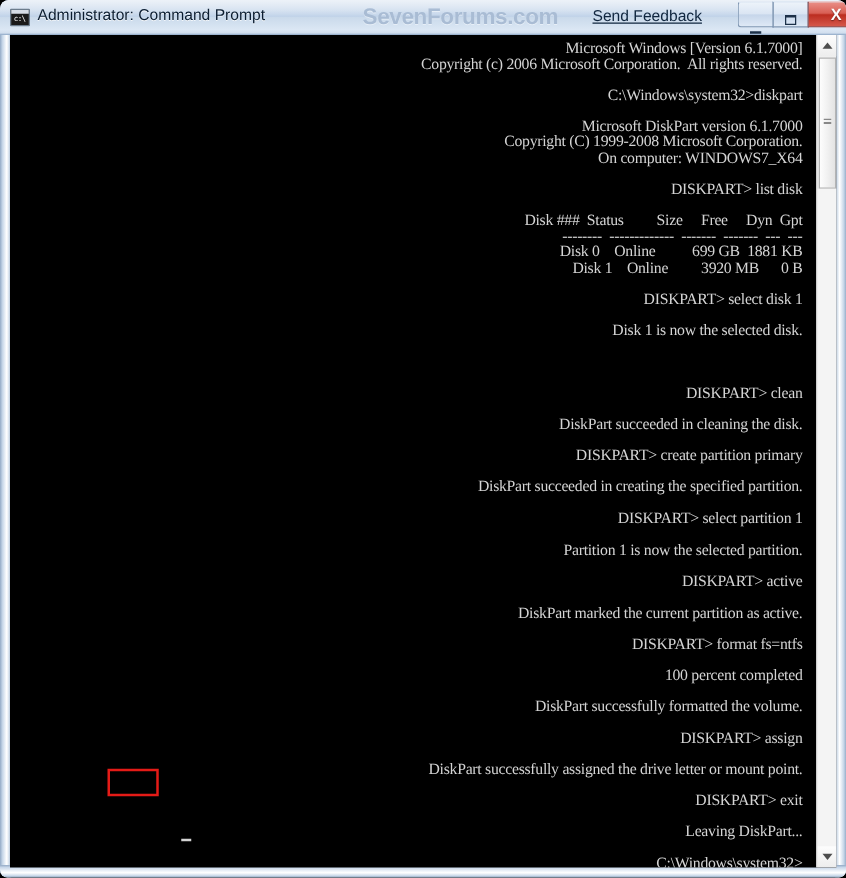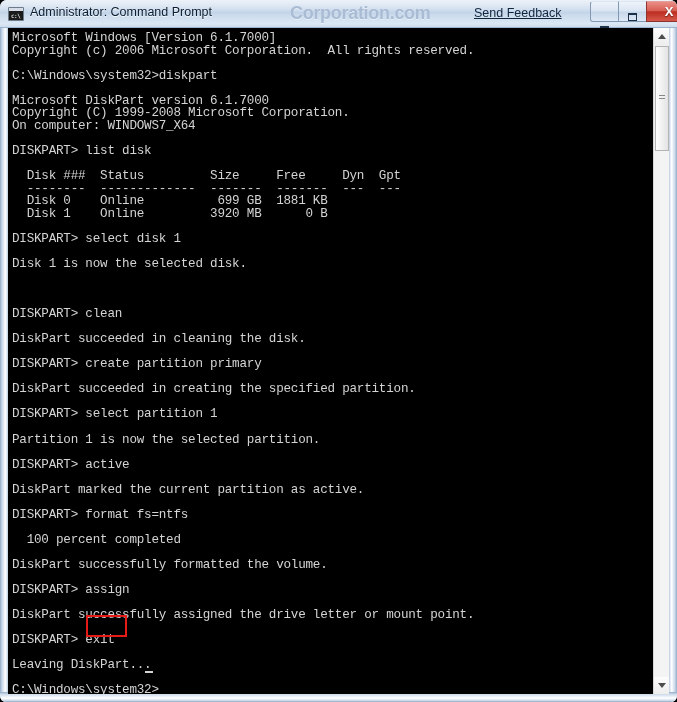--- a/index.html
+++ b/index.html
@@ -201,26 +201,27 @@
     width: 661px;
     height: 666px;
     background: #000000;
     overflow: hidden;
   }
 
   #console-text {
     position: absolute;
     left: 4px; top: 4px;
     width: 630px;
-    font-family: Liberation Mono, monospace;
+    font-family: Liberation Serif, serif;
     font-size: 12.6px;
     line-height: 12.55px;
     color: #d4d4d4;
     white-space: pre;
     letter-spacing: -0.22px;
+    text-align: right;
   }
   #console-text .line {
     height: 12.55px;
     white-space: pre;
   }
 
   
   #exit-highlight {
     position: absolute;
     left: 78px;
@@ -308,21 +309,21 @@
 
   <div id="titlebar">
     <div id="titlebar-gloss"></div>
 
     <div class="cmd-icon">
       <span class="glyph">c:\</span>
     </div>
 
     <div id="title-text">Administrator: Command Prompt</div>
 
-    <div id="watermark">Corporation.com</div>
+    <div id="watermark">SevenForums.com</div>
 
     <div id="send-feedback">Send Feedback</div>
 
     <div class="winbtn" id="btn-min">
       <span class="sym"></span>
     </div>
     <div class="winbtn" id="btn-max">
       <span class="sym"></span>
     </div>
     <div class="winbtn" id="btn-close">

